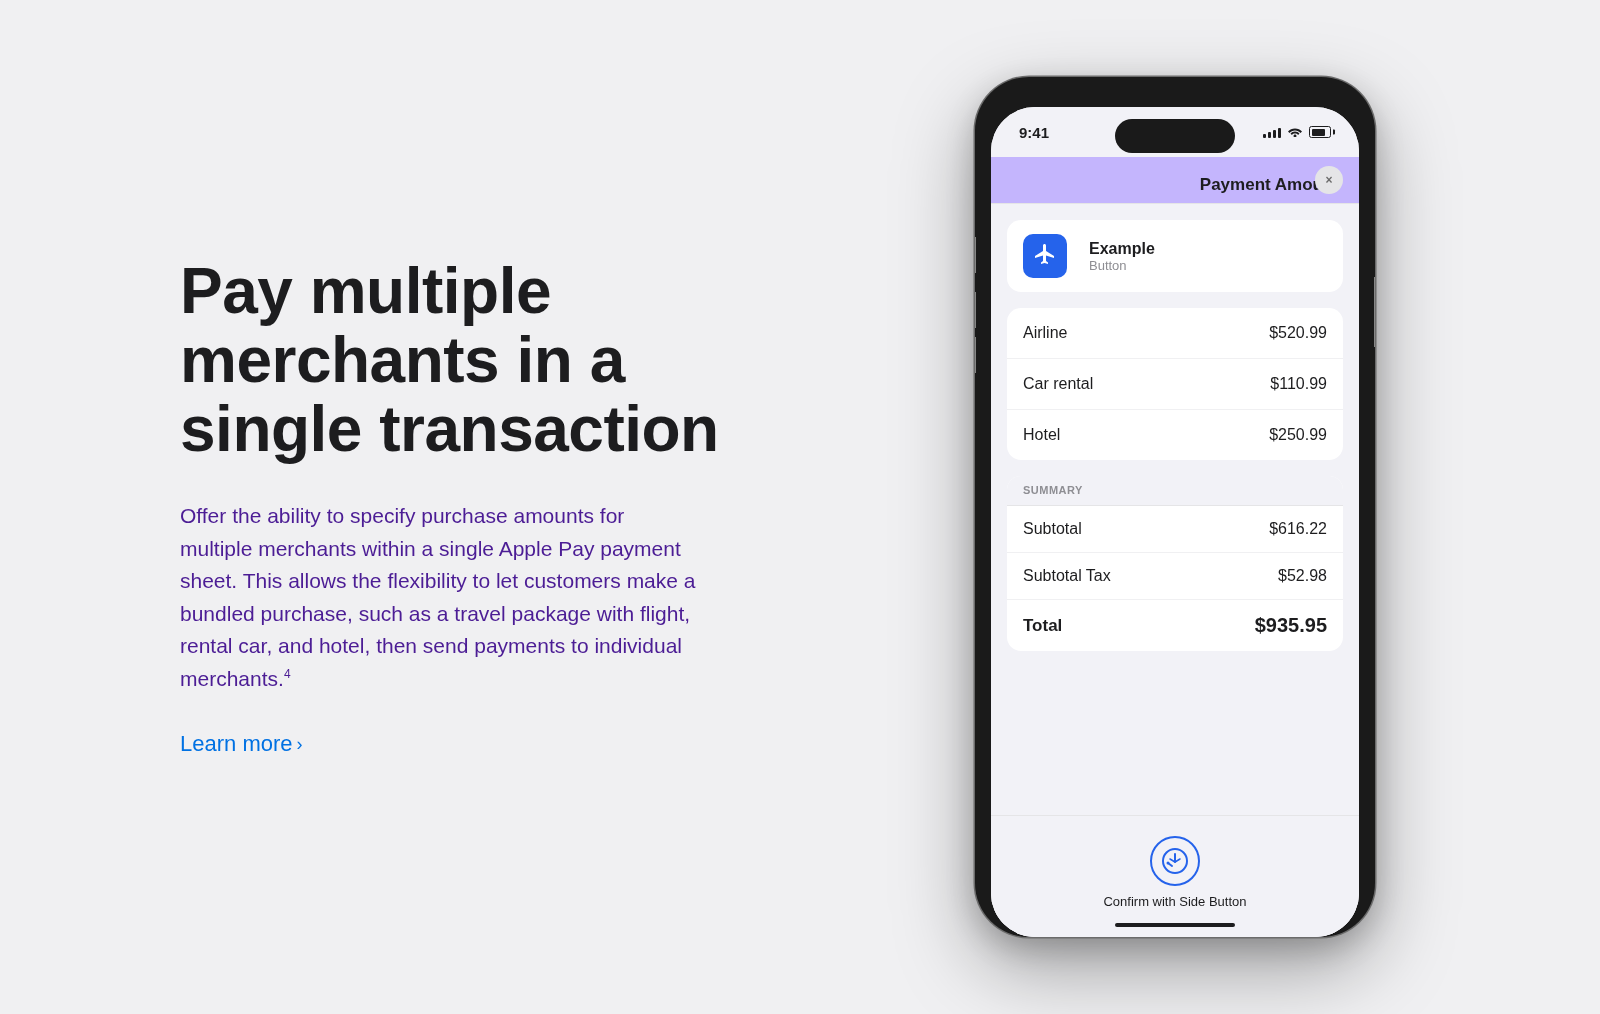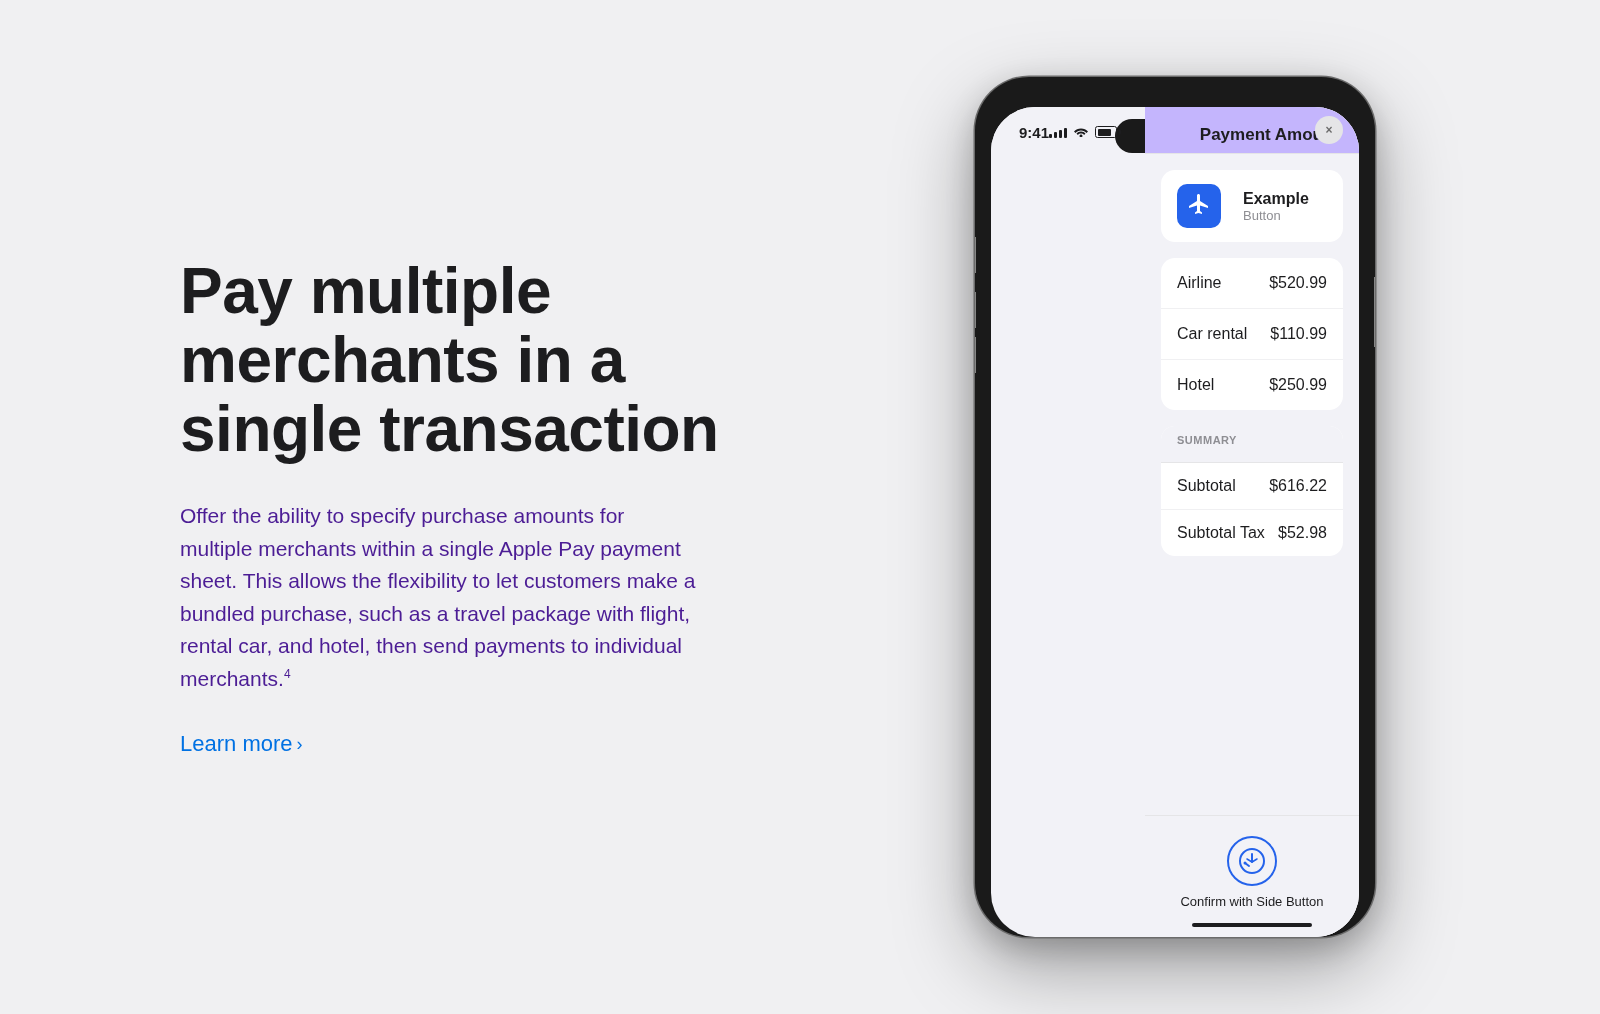--- a/index.html
+++ b/index.html
@@ -123,21 +123,21 @@
 
     .phone-screen {
       width: 368px;
       height: 996px;
       background: #f2f2f7;
       border-radius: 44px;
       margin-top: 30px;
       overflow: hidden;
       position: relative;
       display: flex;
-      flex-direction: row;
+      flex-direction: column;
     }
 
     
     .status-bar {
       height: 50px;
       background: #f2f2f7;
       display: flex;
       align-items: center;
       justify-content: space-between;
       padding: 0 28px;
@@ -334,21 +334,21 @@
 
     
     .summary-section {
       background: white;
       border-radius: 14px;
       overflow: hidden;
       margin-bottom: 16px;
     }
 
     .summary-header {
-      padding: 8px 16px 16px;
+      padding: 8px 16px 9px;
       font-size: 11px;
       font-weight: 600;
       color: #8e8e93;
       letter-spacing: 0.5px;
       text-transform: uppercase;
       background: #f2f2f7;
       border-bottom: 1px solid #e5e5e7;
     }
 
     .summary-row {
@@ -520,20 +520,24 @@
               <div class="summary-section">
                 <div class="summary-header">SUMMARY</div>
                 <div class="summary-row">
                   <span class="summary-label">Subtotal</span>
                   <span class="summary-value">$616.22</span>
                 </div>
                 <div class="summary-row">
                   <span class="summary-label">Subtotal Tax</span>
                   <span class="summary-value">$52.98</span>
                 </div>
+                <div class="summary-row">
+                  <span class="total-label">Total</span>
+                  <span class="total-value">$935.95</span>
+                </div>
               </div>
 
             </div>
 
             <div class="confirm-area">
               <div class="confirm-button-icon">
                 <svg class="confirm-icon-svg" width="28" height="28" viewBox="0 0 28 28" fill="none">
                   <circle cx="14" cy="14" r="12" stroke="#2563eb" stroke-width="2" fill="none"></circle>
                   <path d="M14 7v8" stroke="#2563eb" stroke-width="2" stroke-linecap="round"></path>
                   <path d="M9 12l5 3 5-3" stroke="#2563eb" stroke-width="1.5" stroke-linecap="round" stroke-linejoin="round"></path>

